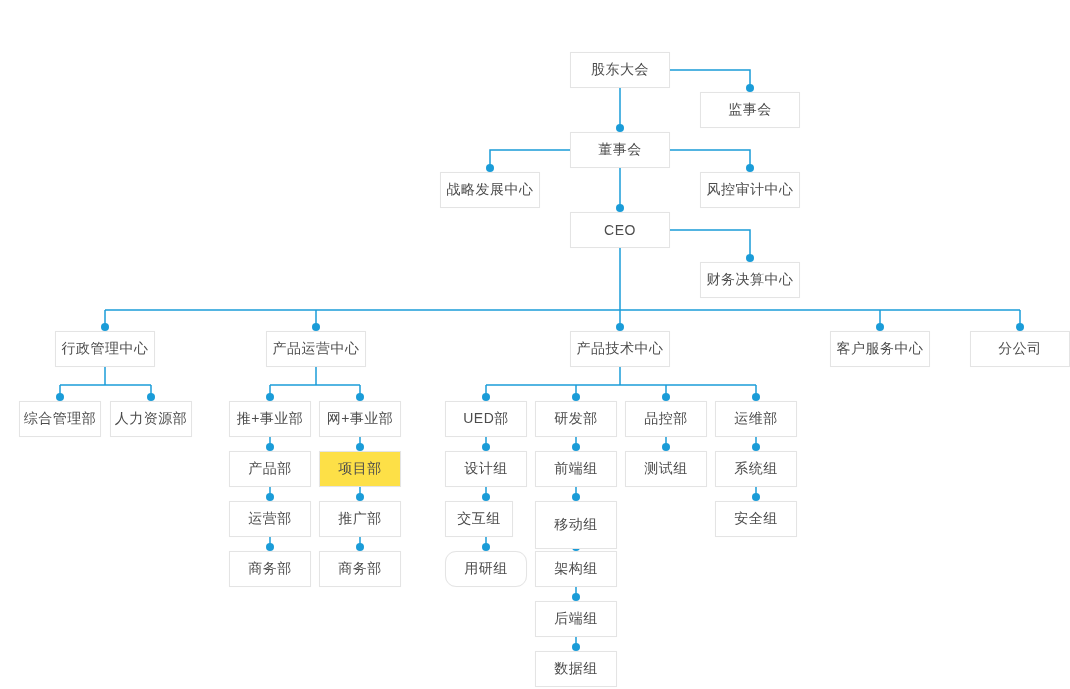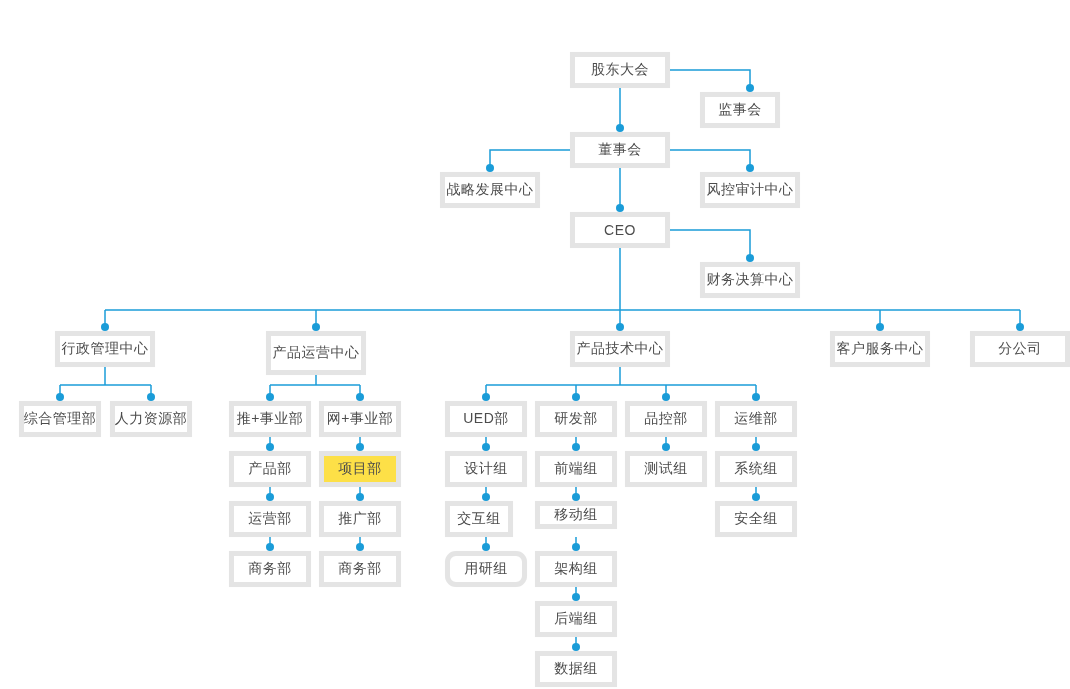--- a/index.html
+++ b/index.html
@@ -15,21 +15,21 @@
     position: absolute;
     left: 0; top: 0;
     width: 1070px; height: 689px;
     pointer-events: none;
   }
   .node {
     position: absolute;
     box-sizing: border-box;
     height: 36px;
     background: #ffffff;
-    border: 5px solid #fca5a5;
+    border: 1px solid #fca5a5;
     box-shadow: 0 0 1px rgba(0,0,0,0.04);
     display: flex;
     align-items: center;
     justify-content: center;
     font-size: 14px;
     color: #4c4c4c;
     letter-spacing: 0.5px;
     white-space: nowrap;
     cursor: default;
   }
@@ -115,49 +115,49 @@
       <circle cx="576" cy="647" r="4" fill="#1a9cd8"></circle>
       <polyline points="666,437 666,447" fill="none" stroke="#1a9cd8" stroke-width="1.5"></polyline>
       <circle cx="666" cy="447" r="4" fill="#1a9cd8"></circle>
       <polyline points="756,437 756,447" fill="none" stroke="#1a9cd8" stroke-width="1.5"></polyline>
       <circle cx="756" cy="447" r="4" fill="#1a9cd8"></circle>
       <polyline points="756,487 756,497" fill="none" stroke="#1a9cd8" stroke-width="1.5"></polyline>
       <circle cx="756" cy="497" r="4" fill="#1a9cd8"></circle>
     </svg>
   <div id="nodes-layer">
       <div class="node" style="left: 570px; top: 52px; width: 100px; height: 36px; border-color: rgb(228, 228, 228); background: rgb(255, 255, 255); color: rgb(76, 76, 76);">股东大会</div>
-      <div class="node" style="left: 700px; top: 92px; width: 80px; height: 36px; border-color: rgb(228, 228, 228); background: rgb(255, 255, 255); color: rgb(76, 76, 76);">监事会</div>
+      <div class="node" style="left: 700px; top: 92px; width: 100px; height: 36px; border-color: rgb(228, 228, 228); background: rgb(255, 255, 255); color: rgb(76, 76, 76);">监事会</div>
       <div class="node" style="left: 570px; top: 132px; width: 100px; height: 36px; border-color: rgb(228, 228, 228); background: rgb(255, 255, 255); color: rgb(76, 76, 76);">董事会</div>
       <div class="node" style="left: 440px; top: 172px; width: 100px; height: 36px; border-color: rgb(228, 228, 228); background: rgb(255, 255, 255); color: rgb(76, 76, 76);">战略发展中心</div>
       <div class="node" style="left: 700px; top: 172px; width: 100px; height: 36px; border-color: rgb(228, 228, 228); background: rgb(255, 255, 255); color: rgb(76, 76, 76);">风控审计中心</div>
       <div class="node" style="left: 570px; top: 212px; width: 100px; height: 36px; border-color: rgb(228, 228, 228); background: rgb(255, 255, 255); color: rgb(76, 76, 76);">CEO</div>
       <div class="node" style="left: 700px; top: 262px; width: 100px; height: 36px; border-color: rgb(228, 228, 228); background: rgb(255, 255, 255); color: rgb(76, 76, 76);">财务决算中心</div>
       <div class="node" style="left: 55px; top: 331px; width: 100px; height: 36px; border-color: rgb(228, 228, 228); background: rgb(255, 255, 255); color: rgb(76, 76, 76);">行政管理中心</div>
-      <div class="node" style="left: 266px; top: 331px; width: 100px; height: 44px; border-color: rgb(228, 228, 228); background: rgb(255, 255, 255); color: rgb(76, 76, 76);">产品运营中心</div>
+      <div class="node" style="left: 266px; top: 331px; width: 100px; height: 36px; border-color: rgb(228, 228, 228); background: rgb(255, 255, 255); color: rgb(76, 76, 76);">产品运营中心</div>
       <div class="node" style="left: 570px; top: 331px; width: 100px; height: 36px; border-color: rgb(228, 228, 228); background: rgb(255, 255, 255); color: rgb(76, 76, 76);">产品技术中心</div>
       <div class="node" style="left: 830px; top: 331px; width: 100px; height: 36px; border-color: rgb(228, 228, 228); background: rgb(255, 255, 255); color: rgb(76, 76, 76);">客户服务中心</div>
       <div class="node" style="left: 970px; top: 331px; width: 100px; height: 36px; border-color: rgb(228, 228, 228); background: rgb(255, 255, 255); color: rgb(76, 76, 76);">分公司</div>
       <div class="node" style="left: 19px; top: 401px; width: 82px; height: 36px; border-color: rgb(228, 228, 228); background: rgb(255, 255, 255); color: rgb(76, 76, 76);">综合管理部</div>
       <div class="node" style="left: 110px; top: 401px; width: 82px; height: 36px; border-color: rgb(228, 228, 228); background: rgb(255, 255, 255); color: rgb(76, 76, 76);">人力资源部</div>
       <div class="node" style="left: 229px; top: 401px; width: 82px; height: 36px; border-color: rgb(228, 228, 228); background: rgb(255, 255, 255); color: rgb(76, 76, 76);">推+事业部</div>
       <div class="node" style="left: 319px; top: 401px; width: 82px; height: 36px; border-color: rgb(228, 228, 228); background: rgb(255, 255, 255); color: rgb(76, 76, 76);">网+事业部</div>
       <div class="node" style="left: 445px; top: 401px; width: 82px; height: 36px; border-color: rgb(228, 228, 228); background: rgb(255, 255, 255); color: rgb(76, 76, 76);">UED部</div>
       <div class="node" style="left: 535px; top: 401px; width: 82px; height: 36px; border-color: rgb(228, 228, 228); background: rgb(255, 255, 255); color: rgb(76, 76, 76);">研发部</div>
       <div class="node" style="left: 625px; top: 401px; width: 82px; height: 36px; border-color: rgb(228, 228, 228); background: rgb(255, 255, 255); color: rgb(76, 76, 76);">品控部</div>
       <div class="node" style="left: 715px; top: 401px; width: 82px; height: 36px; border-color: rgb(228, 228, 228); background: rgb(255, 255, 255); color: rgb(76, 76, 76);">运维部</div>
       <div class="node" style="left: 229px; top: 451px; width: 82px; height: 36px; border-color: rgb(228, 228, 228); background: rgb(255, 255, 255); color: rgb(76, 76, 76);">产品部</div>
       <div class="node" style="left: 319px; top: 451px; width: 82px; height: 36px; border-color: rgb(228, 228, 228); background: #fde047; color: rgb(76, 76, 76);">项目部</div>
       <div class="node" style="left: 445px; top: 451px; width: 82px; height: 36px; border-color: rgb(228, 228, 228); background: rgb(255, 255, 255); color: rgb(76, 76, 76);">设计组</div>
       <div class="node" style="left: 535px; top: 451px; width: 82px; height: 36px; border-color: rgb(228, 228, 228); background: rgb(255, 255, 255); color: rgb(76, 76, 76);">前端组</div>
       <div class="node" style="left: 625px; top: 451px; width: 82px; height: 36px; border-color: rgb(228, 228, 228); background: rgb(255, 255, 255); color: rgb(76, 76, 76);">测试组</div>
       <div class="node" style="left: 715px; top: 451px; width: 82px; height: 36px; border-color: rgb(228, 228, 228); background: rgb(255, 255, 255); color: rgb(76, 76, 76);">系统组</div>
       <div class="node" style="left: 229px; top: 501px; width: 82px; height: 36px; border-color: rgb(228, 228, 228); background: rgb(255, 255, 255); color: rgb(76, 76, 76);">运营部</div>
       <div class="node" style="left: 319px; top: 501px; width: 82px; height: 36px; border-color: rgb(228, 228, 228); background: rgb(255, 255, 255); color: rgb(76, 76, 76);">推广部</div>
       <div class="node" style="left: 445px; top: 501px; width: 68px; height: 36px; border-color: rgb(228, 228, 228); background: rgb(255, 255, 255); color: rgb(76, 76, 76);">交互组</div>
-      <div class="node" style="left: 535px; top: 501px; width: 82px; height: 28px; border-color: rgb(228, 228, 228); background: rgb(255, 255, 255); color: rgb(76, 76, 76);">移动组</div>
+      <div class="node" style="left: 535px; top: 501px; width: 82px; height: 48px; border-color: rgb(228, 228, 228); background: rgb(255, 255, 255); color: rgb(76, 76, 76);">移动组</div>
       <div class="node" style="left: 715px; top: 501px; width: 82px; height: 36px; border-color: rgb(228, 228, 228); background: rgb(255, 255, 255); color: rgb(76, 76, 76);">安全组</div>
       <div class="node" style="left: 229px; top: 551px; width: 82px; height: 36px; border-color: rgb(228, 228, 228); background: rgb(255, 255, 255); color: rgb(76, 76, 76);">商务部</div>
       <div class="node" style="left: 319px; top: 551px; width: 82px; height: 36px; border-color: rgb(228, 228, 228); background: rgb(255, 255, 255); color: rgb(76, 76, 76);">商务部</div>
       <div class="node" style="left: 445px; top: 551px; width: 82px; height: 36px; border-color: rgb(228, 228, 228); background: rgb(255, 255, 255); color: rgb(76, 76, 76); border-radius: 11px;">用研组</div>
       <div class="node" style="left: 535px; top: 551px; width: 82px; height: 36px; border-color: rgb(228, 228, 228); background: rgb(255, 255, 255); color: rgb(76, 76, 76);">架构组</div>
       <div class="node" style="left: 535px; top: 601px; width: 82px; height: 36px; border-color: rgb(228, 228, 228); background: rgb(255, 255, 255); color: rgb(76, 76, 76);">后端组</div>
       <div class="node" style="left: 535px; top: 651px; width: 82px; height: 36px; border-color: rgb(228, 228, 228); background: rgb(255, 255, 255); color: rgb(76, 76, 76);">数据组</div>
     </div>
 </div>
 

